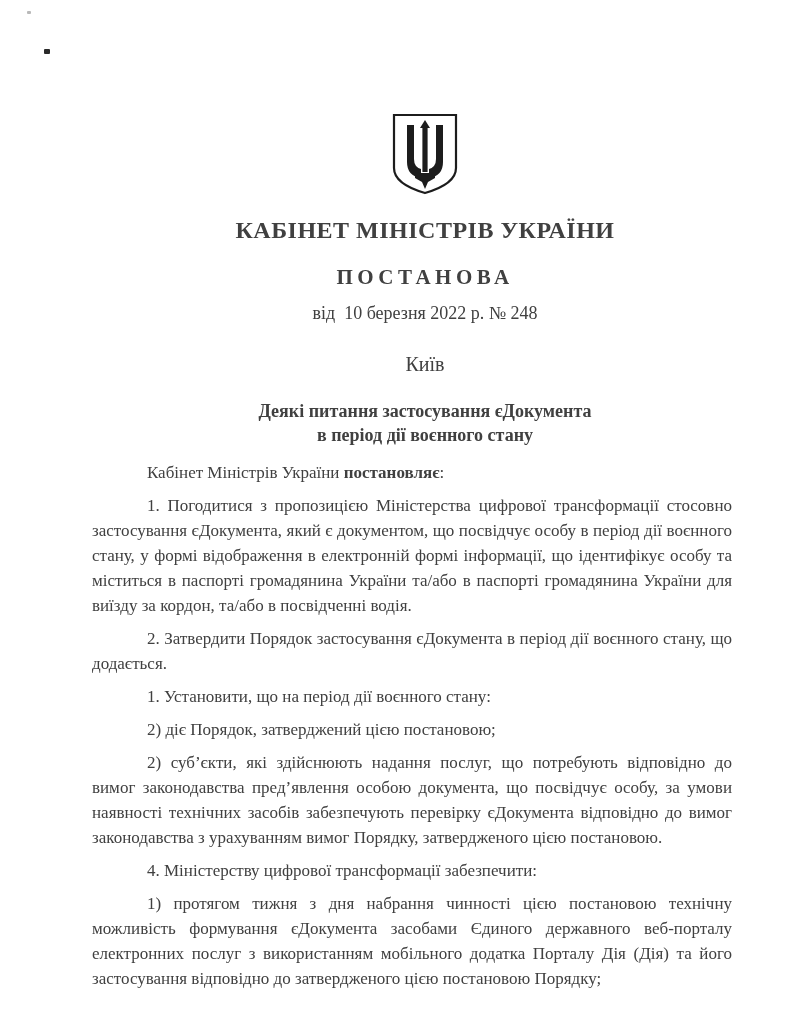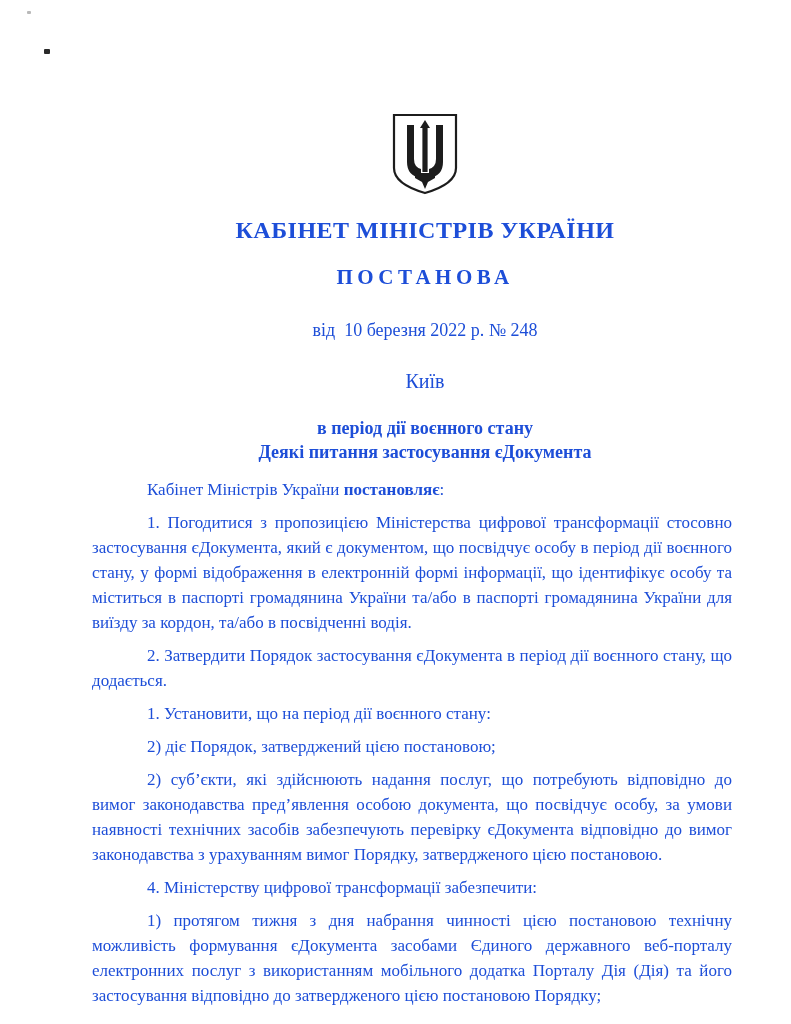--- a/index.html
+++ b/index.html
@@ -8,21 +8,21 @@
     background: #ffffff;
   }
   .page {
     position: relative;
     width: 791px;
     height: 1024px;
     margin: 0 auto;
     background: #ffffff;
     overflow: hidden;
     font-family: "Liberation Serif", "DejaVu Serif", serif;
-    color: #1d4ed8;
+    color: #404040;
   }
   
   .speck-1 {
     position: absolute;
     left: 27px; top: 11px;
     width: 4px; height: 3px;
     background: #b9b9b9;
     border-radius: 1px;
   }
   .speck-2 {
@@ -55,21 +55,21 @@
     letter-spacing: 0.5px;
     white-space: nowrap;
   }
   .doc-type {
     margin-top: 21px;
     font-size: 21px;
     font-weight: bold;
     letter-spacing: 4.5px;
   }
   .date-line {
-    margin-top: 30px;
+    margin-top: 13px;
     font-size: 18px;
     white-space: pre;
   }
   .city {
     margin-top: 29px;
     font-size: 20px;
   }
   .subject {
     margin-top: 23px;
     font-size: 18px;
@@ -120,22 +120,22 @@
 
       <div class="org-title">КАБІНЕТ МІНІСТРІВ УКРАЇНИ</div>
 
       <div class="doc-type">ПОСТАНОВА</div>
 
       <div class="date-line">від  10 березня 2022 р. № 248</div>
 
       <div class="city">Київ</div>
 
       <div class="subject">
+        <div>Деякі питання застосування єДокумента</div>
         <div>в період дії воєнного стану</div>
-        <div>Деякі питання застосування єДокумента</div>
       </div>
     </div>
 
     <div class="body-text">
       <p class="preamble"><span>Кабінет Міністрів України </span><span class="b">постановляє</span><span>:</span></p>
 
       <p>1. Погодитися з пропозицією Міністерства цифрової трансформації стосовно застосування єДокумента, який є документом, що посвідчує особу в період дії воєнного стану, у формі відображення в електронній формі інформації, що ідентифікує особу та міститься в паспорті громадянина України та/або в паспорті громадянина України для виїзду за кордон, та/або в посвідченні водія.</p>
       <p>2. Затвердити Порядок застосування єДокумента в період дії воєнного стану, що додається.</p>
       <p>1. Установити, що на період дії воєнного стану:</p>
       <p>2) діє Порядок, затверджений цією постановою;</p>

